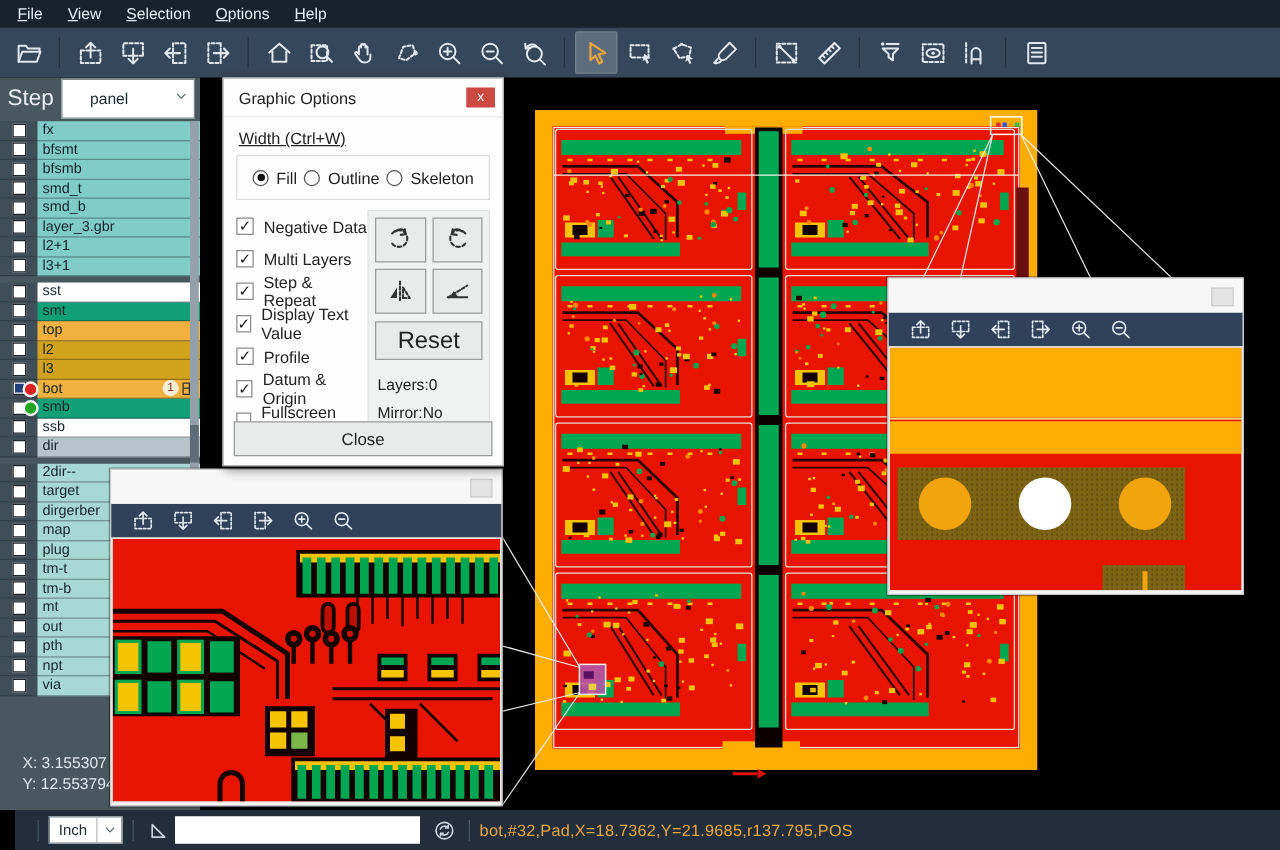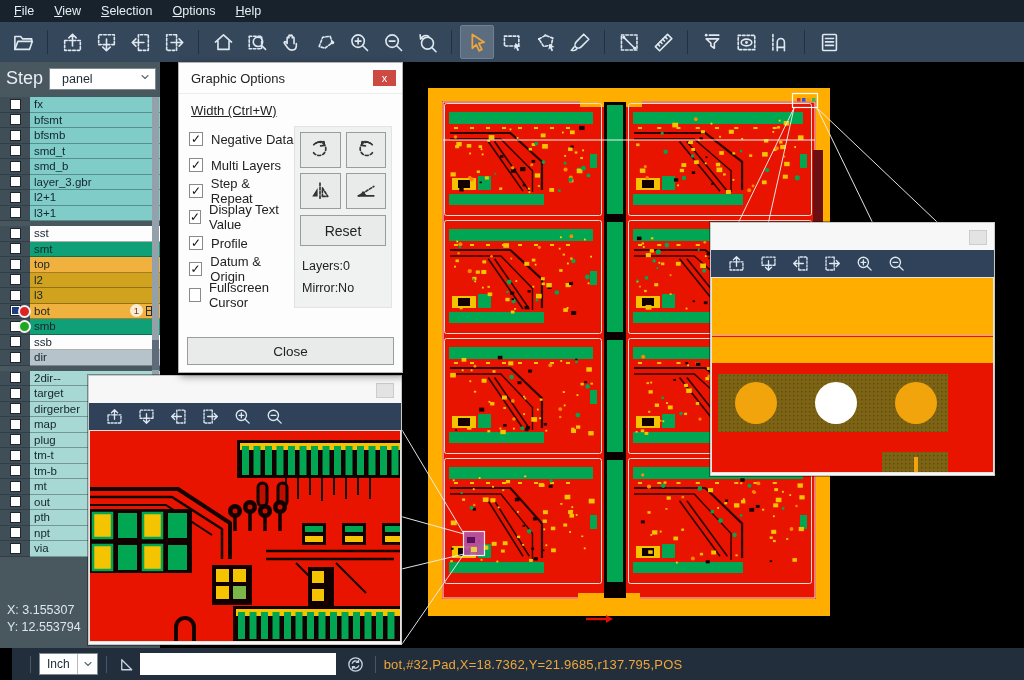--- a/index.html
+++ b/index.html
@@ -12,22 +12,22 @@
   .toolbar{position:absolute;left:0;top:22px;width:1024px;height:40px;background:#35475a;z-index:3;
            display:flex;align-items:center;padding-left:6px;box-sizing:border-box;}
   .tbtn{width:32px;height:32px;display:flex;align-items:center;justify-content:center;color:#dfe8f0;
         border-radius:2px;margin:0 1px;}
   .tbtn svg{width:23px;height:23px;}
   .tbtn.active{background:#5b6d7e;border:1px solid #70828f;color:#f0a63a;}
   .tsep{width:1px;height:24px;background:#22313f;margin:0 7px;}
   .sidebar{position:absolute;left:0;top:62px;width:160px;height:586px;background:#49575f;z-index:2;}
   .steprow{height:33px;display:flex;align-items:center;padding:0 4px 0 6px;box-sizing:border-box;}
   .steplabel{color:#e9eff3;font-size:18px;margin-right:6px;}
-  .stepselect{flex:1;height:22px;background:#fff;display:flex;align-items:center;font-size:12.5px;
-              color:#1c2a30;padding-left:12px;box-sizing:border-box;border:1px solid #7d8a92;}
+  .stepselect{flex:1;height:32px;background:#fff;display:flex;align-items:center;font-size:12.5px;
+              color:#1c2a30;padding-left:22px;box-sizing:border-box;border:1px solid #7d8a92;}
   .stepselect .chev{margin-left:auto;margin-right:4px;color:#5a6a72;}
   .stepselect .chev svg{width:12px;height:12px;}
   #layers{margin-top:2px;}
   .lgroup{margin-bottom:5px;}
   .lrow{height:15.5px;display:flex;align-items:stretch;position:relative;}
   .cbcell{width:30px;background:#404e57;display:flex;align-items:center;justify-content:center;
           border-bottom:1px solid #323e46;box-sizing:border-box;}
   .cb{width:11px;height:11px;background:#fff;border:1px solid #1d272d;box-sizing:border-box;
       display:flex;align-items:center;justify-content:center;}
   .cb .fill{width:7px;height:7px;background:#1f3d7a;}
@@ -35,21 +35,21 @@
          border-bottom:1px solid rgba(0,0,0,.30);box-sizing:border-box;width:122px;}
   .ldot{position:absolute;left:18px;top:1px;width:13px;height:13px;border-radius:50%;
         border:2px solid #f2f2f2;box-sizing:border-box;z-index:2;}
   .lbadge{margin-left:auto;width:13px;height:13px;border-radius:50%;background:#f7edd3;color:#8a2f2f;
           font-size:9.5px;display:flex;align-items:center;justify-content:center;margin-right:3px;}
   .lgrid{width:10px;height:10px;border:1px solid #2c2c2c;box-sizing:border-box;margin-right:4px;
          background:linear-gradient(#2c2c2c,#2c2c2c) 50% 0/1px 100% no-repeat,
                     linear-gradient(#2c2c2c,#2c2c2c) 0 50%/100% 1px no-repeat;}
   .vscroll{position:absolute;left:152px;top:35px;width:7px;height:460px;background:#95a1aa;}
   .vthumb{position:absolute;left:0;top:243px;width:7px;height:30px;background:#5d6c78;}
-  .coords{position:absolute;left:7px;top:540px;color:#dde6ec;font-size:12.5px;line-height:17px;}
+  .coords{position:absolute;left:18px;top:540px;color:#dde6ec;font-size:12.5px;line-height:17px;}
   .canvas{position:absolute;left:160px;top:62px;width:864px;height:586px;background:#000;z-index:1;overflow:hidden;}
   #panel{position:absolute;left:268px;top:26px;}
   #overlay{position:absolute;left:0;top:0;z-index:6;pointer-events:none;}
   .inset{position:absolute;z-index:10;background:#f7f7f7;border:1px solid #c9c9c9;box-sizing:border-box;
          box-shadow:0 0 0 1px rgba(0,0,0,.35);}
   .ititle{height:27px;background:#f7f7f7;position:relative;}
   .ibtn{position:absolute;right:7px;top:7px;width:16px;height:13px;background:#e3e3e3;border:1px solid #cccccc;}
   .itoolbar{height:27px;background:#2f425a;display:flex;align-items:center;padding-left:9px;}
   .itoolbar .tbtn{width:26px;height:24px;margin:0 3px;}
   .itoolbar .tbtn svg{width:19px;height:19px;}
@@ -72,21 +72,21 @@
   .dchecks{flex:1;}
   .dcheckrow{height:26px;display:flex;align-items:center;gap:8px;}
   .dcb{width:14px;height:14px;border:1px solid #8a8a8a;background:#fff;box-sizing:border-box;
        display:flex;align-items:center;justify-content:center;font-size:12px;color:#111;}
   .dright{width:98px;background:#f0f1f1;border:1px solid #e3e3e3;box-sizing:border-box;padding:5px 5px 6px 5px;}
   .tgrid{display:grid;grid-template-columns:1fr 1fr;gap:5px;}
   .tbtn2{height:34px;background:#e9ebeb;border:1px solid #9c9c9c;display:flex;align-items:center;
          justify-content:center;color:#333;}
   .tbtn2 svg{width:24px;height:24px;}
   .dreset{margin-top:6px;height:29px;background:#e9ebeb;border:1px solid #9c9c9c;display:flex;
-          align-items:center;justify-content:center;font-size:14px;}
+          align-items:center;justify-content:center;font-size:19px;}
   .dang{margin-top:10px;font-size:12.5px;line-height:1.75;padding-left:2px;}
   .dclosebtn{position:absolute;left:8px;right:8px;bottom:7px;height:26px;background:#e9ebeb;
              border:1px solid #9c9c9c;display:flex;align-items:center;justify-content:center;font-size:13.5px;}
   .statusbar{position:absolute;left:12px;bottom:0;width:1024px;height:32px;background:#222e3c;z-index:30;
              display:flex;align-items:center;padding-left:10px;box-sizing:border-box;}
   .ssep{width:1px;height:17px;background:#45576a;margin:0 8px;}
   .unitsel{height:22px;background:#fff;display:flex;align-items:center;font-size:12px;color:#1c2a30;
            padding-left:7px;border:1px solid #7d8a92;box-sizing:border-box;}
   .unitsel .chev{margin:0 3px 0 7px;color:#5a6a72;border-left:1px solid #b9b9b9;padding-left:4px;
                  display:flex;align-items:center;height:100%;}
@@ -1344,20 +1344,36 @@
         <rect x="202" y="179" width="4" height="17" fill="#f2a40c"></rect>
       </svg>
   </div>
 </div>
 
 <div class="dialog">
   <div class="dtitle">Graphic Options</div>
   <div class="dclose">x</div>
   <div class="dbody">
     <div class="dwidth">Width (Ctrl+W)</div>
+    <div class="radiobox" id="radiobox">
+        <div class="radio">
+          <span class="rdot">
+            <span class="in"></span>
+          </span>
+          <span>Fill</span>
+        </div>
+        <div class="radio">
+          <span class="rdot"></span>
+          <span>Outline</span>
+        </div>
+        <div class="radio">
+          <span class="rdot"></span>
+          <span>Skeleton</span>
+        </div>
+      </div>
     <div class="dcols">
       <div class="dchecks" id="dchecks">
           <div class="dcheckrow">
             <span class="dcb">✓</span>
             <span>Negative Data</span>
           </div>
           <div class="dcheckrow">
             <span class="dcb">✓</span>
             <span>Multi Layers</span>
           </div>

